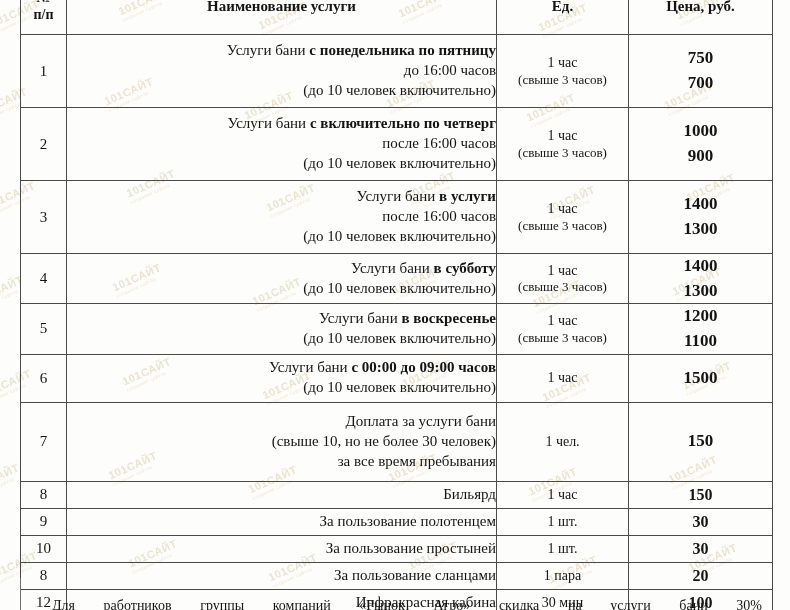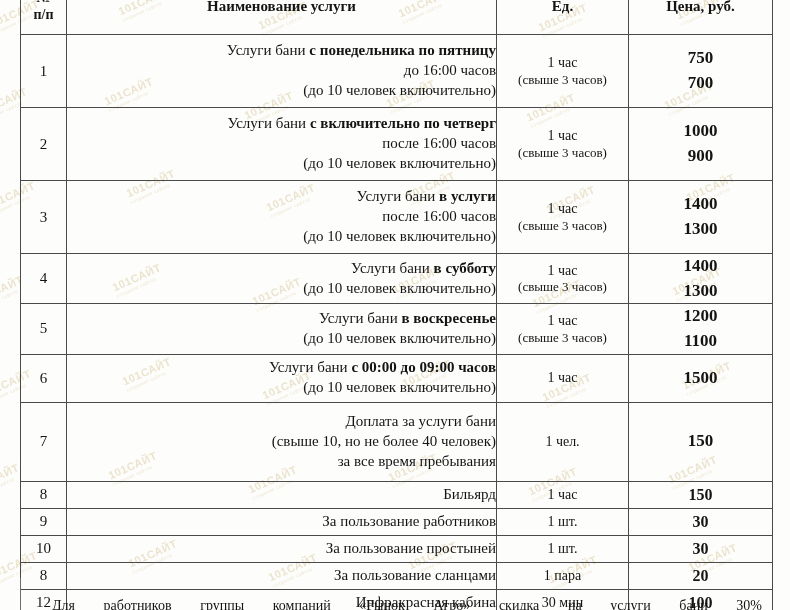--- a/index.html
+++ b/index.html
@@ -316,21 +316,21 @@
             <span class="u-main">1 час</span>
           </td>
           <td class="price">
             <span class="p-line">1500</span>
           </td>
         </tr>
         <tr class="r-seven">
           <td class="num">7</td>
           <td class="name">
             <span class="ln">Доплата за  услуги бани</span>
-            <span class="ln">(свыше 10, но не более 40 человек)</span>
+            <span class="ln">(свыше 10, но не более 30 человек)</span>
             <span class="ln">за все время пребывания</span>
           </td>
           <td class="unit">
             <span class="u-main">1 чел.</span>
           </td>
           <td class="price">
             <span class="p-line">150</span>
           </td>
         </tr>
         <tr class="r-short">
@@ -341,21 +341,21 @@
           <td class="unit">
             <span class="u-main">1 час</span>
           </td>
           <td class="price">
             <span class="p-line">150</span>
           </td>
         </tr>
         <tr class="r-short">
           <td class="num">9</td>
           <td class="name">
-            <span class="ln">За пользование работников</span>
+            <span class="ln">За пользование полотенцем</span>
           </td>
           <td class="unit">
             <span class="u-main">1 шт.</span>
           </td>
           <td class="price">
             <span class="p-line">30</span>
           </td>
         </tr>
         <tr class="r-short">
           <td class="num">10</td>

